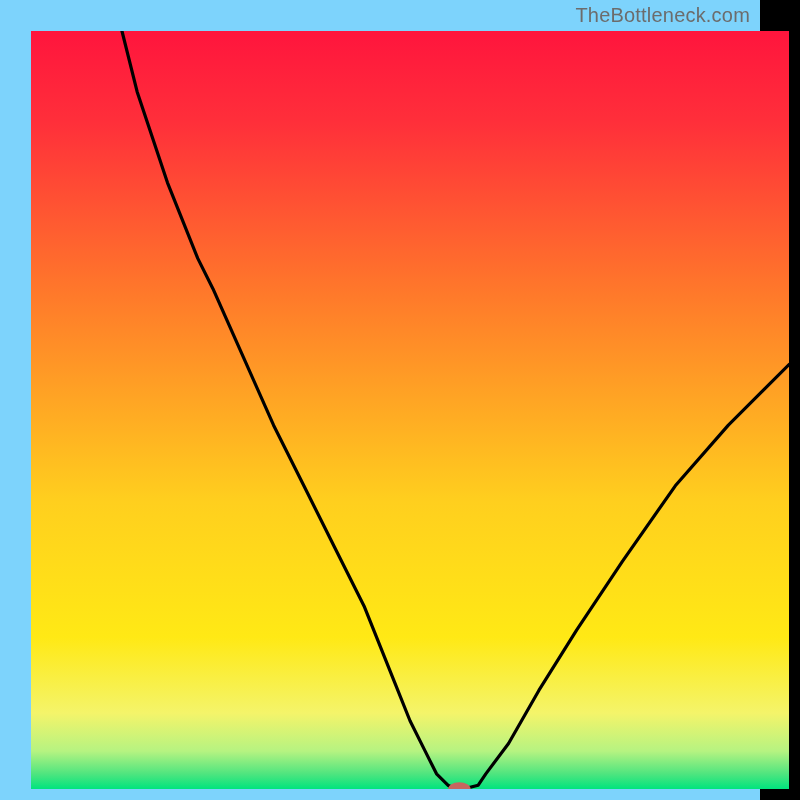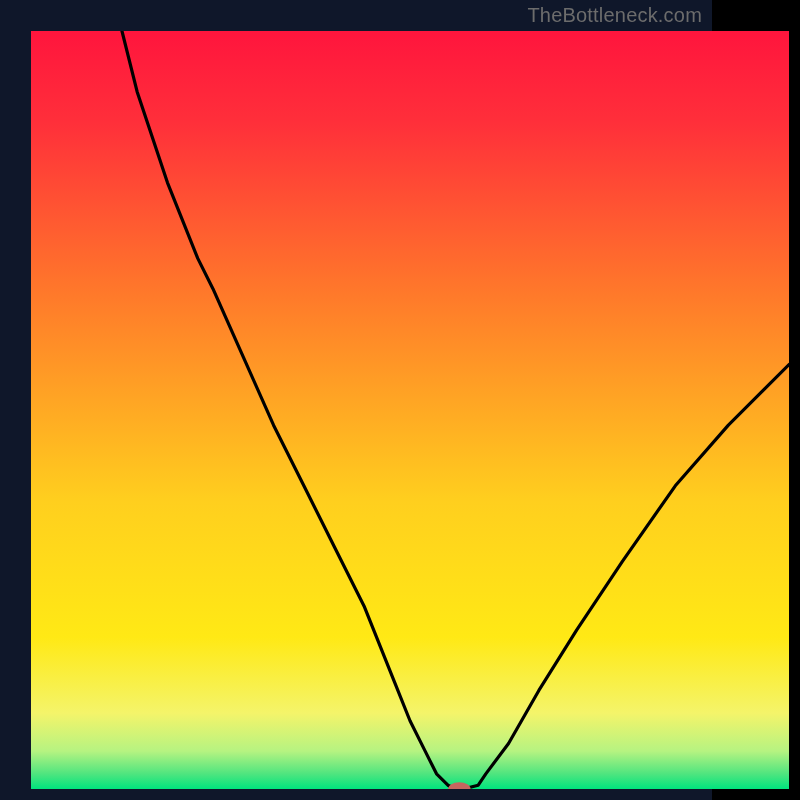--- a/index.html
+++ b/index.html
@@ -7,21 +7,22 @@
     padding: 0;
     width: 800px;
     height: 800px;
     background: #000;
     overflow: hidden;
   }
   .frame {
     position: relative;
     width: 712px;
     height: 800px;
-    background: #0f172a;
+    background: #7dd3fc;
+    padding-left: 48px;
   }
   .watermark {
     position: absolute;
     top: 4px;
     right: 10px;
     color: #6c6c6c;
     font-family: Arial, Helvetica, sans-serif;
     font-size: 20px;
     letter-spacing: 0.2px;
     z-index: 10;

